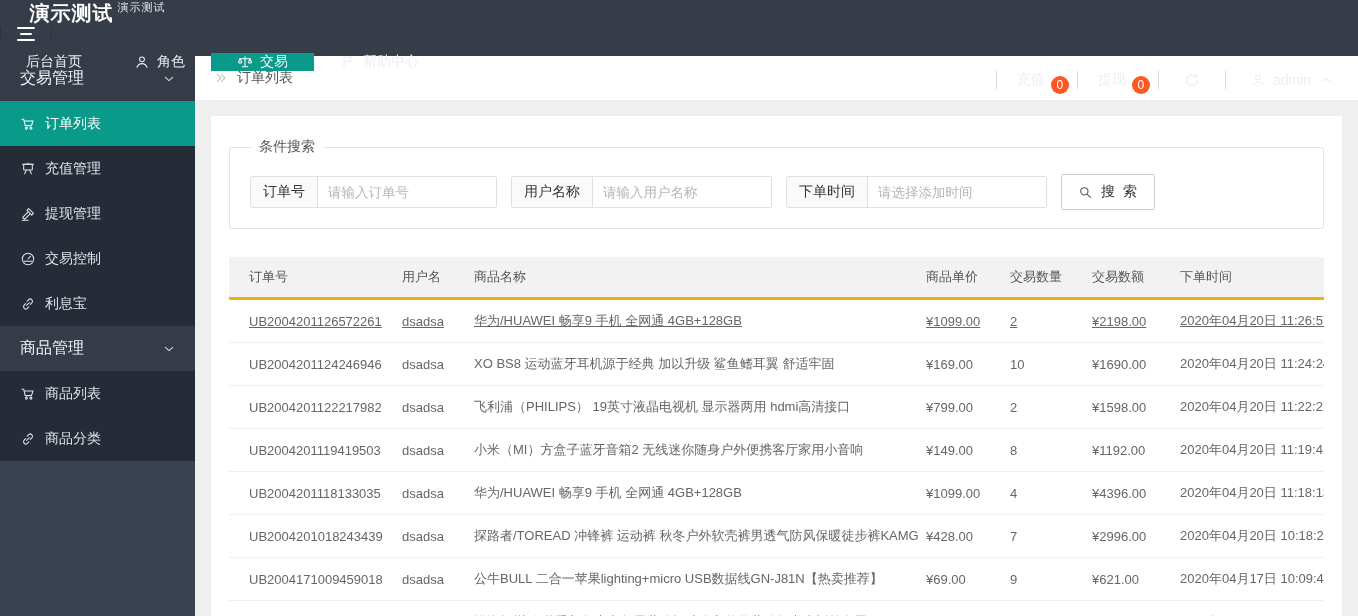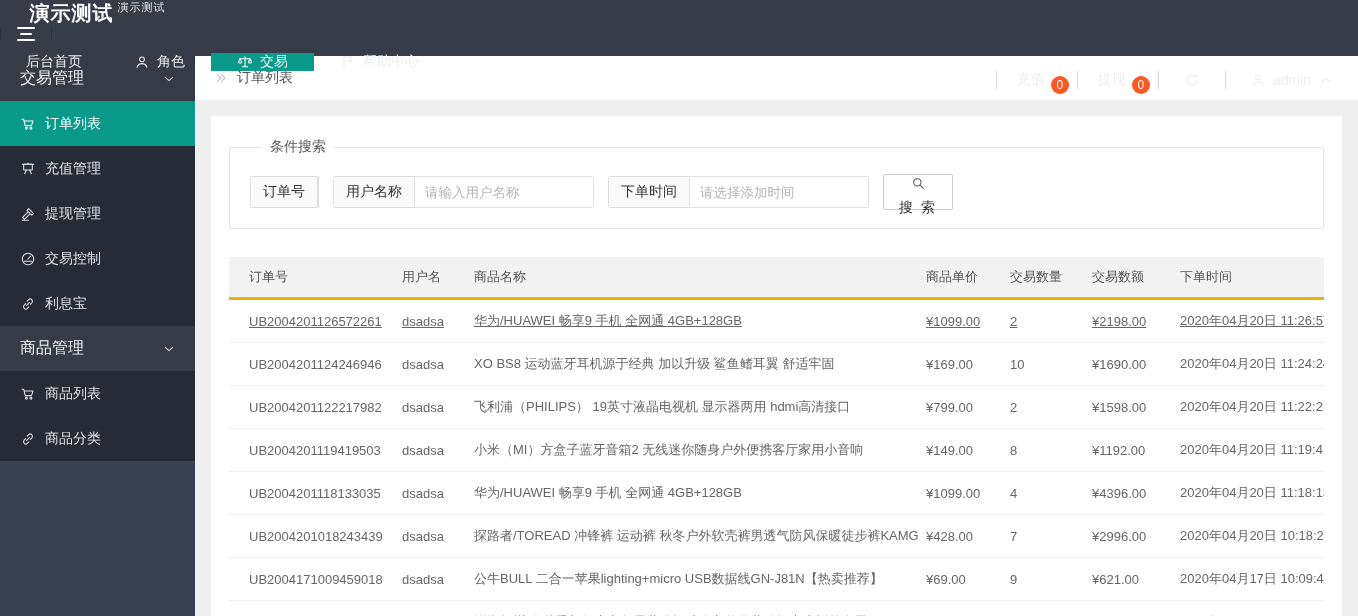--- a/index.html
+++ b/index.html
@@ -47,31 +47,31 @@
     background:var(--side-item);color:#dfe3ea;font-size:14px;cursor:pointer;}
   .side-item.active{background:var(--accent);color:#fff;}
   
   .main{position:absolute;top:56px;left:195px;right:0;bottom:0;background:#efefef;overflow:hidden;}
   .breadcrumb{height:44px;background:#fff;display:flex;align-items:center;gap:8px;
     padding-left:18px;font-size:14px;color:#555;}
   .breadcrumb .icon svg{stroke:#c2c2c2;}
   .card{margin:16px 16px 0;background:#fff;height:600px;}
   fieldset.search{margin:0 18px;border:1px solid #e6e6e6;border-radius:2px;
     padding:14px 20px 18px;position:relative;top:22px;}
-  fieldset.search legend{font-size:14px;color:#555;padding:0 8px;margin-left:12px;}
+  fieldset.search legend{font-size:14px;color:#555;padding:0 8px;margin-left:1px;}
   .form-row{display:flex;align-items:center;gap:14px;margin-top:4px;}
   .input-group{display:flex;align-items:stretch;border:1px solid #e0e0e0;border-radius:2px;height:32px;background:#fff;}
   .ig-label{display:flex;align-items:center;padding:0 12px;background:#fafafa;
     border-right:1px solid #e0e0e0;font-size:14px;color:#333;white-space:nowrap;}
   .input-group input{border:none;outline:none;padding:0 10px;width:178px;font-size:13.5px;color:#333;
     font-family:"Liberation Sans","DejaVu Sans",sans-serif;}
   .input-group input::placeholder{color:#b6b6b6;}
   .search-btn{display:flex;align-items:center;gap:8px;height:36px;padding:0 15px;background:#fff;
     border:1px solid #ccc;border-radius:2px;font-size:14px;color:#333;cursor:pointer;letter-spacing:2px;
-    font-family:"Liberation Sans","DejaVu Sans",sans-serif;flex-direction:column;}
+    font-family:"Liberation Sans","DejaVu Sans",sans-serif;}
   .search-btn .icon svg{stroke:#555;}
   
   .table-wrap{margin:50px 18px 0;}
   table{width:100%;border-collapse:collapse;table-layout:fixed;font-size:13px;color:#666;}
   th,td{text-align:left;padding:12px 8px;white-space:nowrap;overflow:hidden;}
   th{background:#f2f2f2;color:#555;font-weight:normal;padding:11px 8px;}
   th:first-child,td:first-child{padding-left:20px;}
   td{border-bottom:1px solid #f0f0f0;}
   tr:first-child td{border-top:3px solid #eab308;text-decoration:underline;}
   col.c1{width:165px}col.c2{width:72px}col.c4{width:84px}
@@ -264,20 +264,21 @@
     <span>订单列表</span>
   </div>
 
   <div class="card">
     <fieldset class="search">
       <legend>条件搜索</legend>
       <div class="form-row">
         <div id="searchFields" style="display:flex;gap:14px;">
   <div class="input-group">
     <span class="ig-label">订单号</span>
+    <input placeholder="请输入订单号" style="">
   </div>
   <div class="input-group">
     <span class="ig-label">用户名称</span>
     <input placeholder="请输入用户名称" style="">
   </div>
   <div class="input-group">
     <span class="ig-label">下单时间</span>
     <input placeholder="请选择添加时间" style="">
   </div>
           </div>

